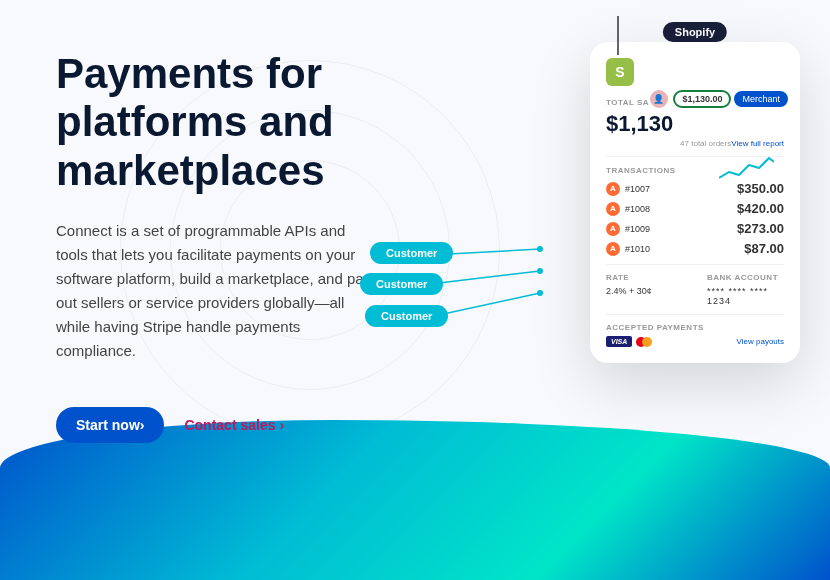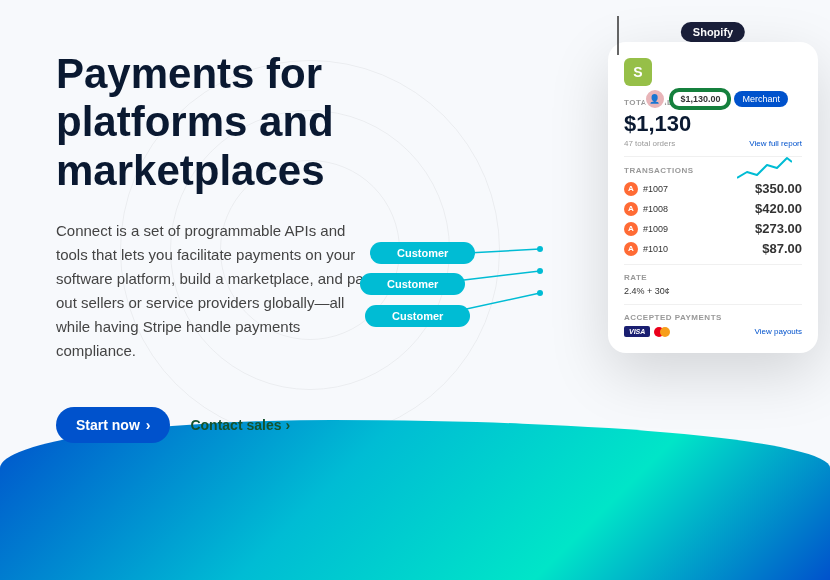--- a/index.html
+++ b/index.html
@@ -66,48 +66,47 @@
 
     .cta-buttons {
       display: flex;
       align-items: center;
       gap: 20px;
     }
 
     .btn-primary {
       display: flex;
       align-items: center;
-      gap: 6px;
       background: #0052cc;
       color: white;
       padding: 10px 20px;
       border-radius: 24px;
       font-size: 14px;
       font-weight: 600;
       cursor: pointer;
       border: none;
       text-decoration: none;
     }
 
     .btn-link {
-      color: #14532d;
+      color: #be185d;
       font-size: 14px;
       font-weight: 600;
       cursor: pointer;
       display: flex;
       align-items: center;
       gap: 4px;
       text-decoration: none;
     }
 
     
     .phone-area {
       position: absolute;
       top: 30px;
-      right: 12px;
+      right: 30px;
       width: 210px;
       z-index: 3;
     }
 
     .phone-card {
       background: white;
       border-radius: 18px;
       box-shadow: 0 20px 60px rgba(0,0,0,0.15);
       padding: 16px;
       position: relative;
@@ -142,21 +141,21 @@
     }
 
     .total-amount {
       font-size: 22px;
       font-weight: 800;
       color: #0a1931;
     }
 
     .total-sub {
       display: flex;
-      justify-content: space-between;
+      justify-content: flex-end;
       margin-top: 2px;
     }
 
     .total-sub span {
       font-size: 8px;
       color: #999;
     }
 
     .total-sub .view-link {
       color: #0052cc;
@@ -306,21 +305,21 @@
       height: 6px;
       background: #333;
     }
 
     .customer-label {
       position: absolute;
       background: #00bcd4;
       color: white;
       font-size: 11px;
       font-weight: 600;
-      padding: 5px 27px;
+      padding: 5px 16px;
       border-radius: 16px;
       z-index: 5;
       cursor: pointer;
     }
 
     .customer-label-1 { top: 242px; left: 370px; }
     .customer-label-2 { top: 273px; left: 360px; }
     .customer-label-3 { top: 305px; left: 365px; }
 
     
@@ -427,20 +426,24 @@
       </div>
     </div>
 
     <div class="divider"></div>
 
     <div class="rate-section">
       <div class="rate-col">
         <div class="card-section-label">RATE</div>
         <div class="rate-value">2.4% + 30¢</div>
       </div>
+      <div class="rate-col">
+        <div class="card-section-label">BANK ACCOUNT</div>
+        <div class="bank-masked">**** **** **** 1234</div>
+      </div>
     </div>
 
     <div class="divider"></div>
 
     <div class="accepted-payments">
       <div class="card-section-label">ACCEPTED PAYMENTS</div>
       <div class="payment-badges">
         <div style="display:flex; gap:4px; align-items:center;">
           <div class="visa-badge">VISA</div>
           <div class="mc-badge">
@@ -449,21 +452,21 @@
           </div>
         </div>
         <span class="view-payouts">View payouts</span>
       </div>
     </div>
   </div>
 </div>
 
 <div style="position:absolute; top:88px; right:42px; display:flex; align-items:center; z-index:10;">
   <div style="width:22px;height:22px;border-radius:50%;background:#e8b4b8;border:2px solid white;display:flex;align-items:center;justify-content:center;font-size:9px;color:#333;overflow:hidden;">👤</div>
-  <div style="background:white;border:4px solid #15803d;border-radius:10px;padding:2px 7px;font-size:9px;font-weight:600;color:#333;margin:0 3px;">$1,130.00</div>
+  <div style="background:white;border:2px solid #15803d;border-radius:10px;padding:2px 7px;font-size:9px;font-weight:600;color:#333;margin:0 3px;">$1,130.00</div>
   <div style="background:#0052cc;color:white;font-size:9px;font-weight:400;padding:3px 8px;border-radius:10px;">Merchant</div>
 </div>
 
 <div class="customer-label customer-label-1">Customer</div>
 <div class="customer-label customer-label-2">Customer</div>
 <div class="customer-label customer-label-3">Customer</div>
 
 <svg class="connector-svg" xmlns="http://www.w3.org/2000/svg">
 
   <line x1="618" y1="16" x2="618" y2="55" stroke="#333" stroke-width="1.5" stroke-dasharray="none"></line>

